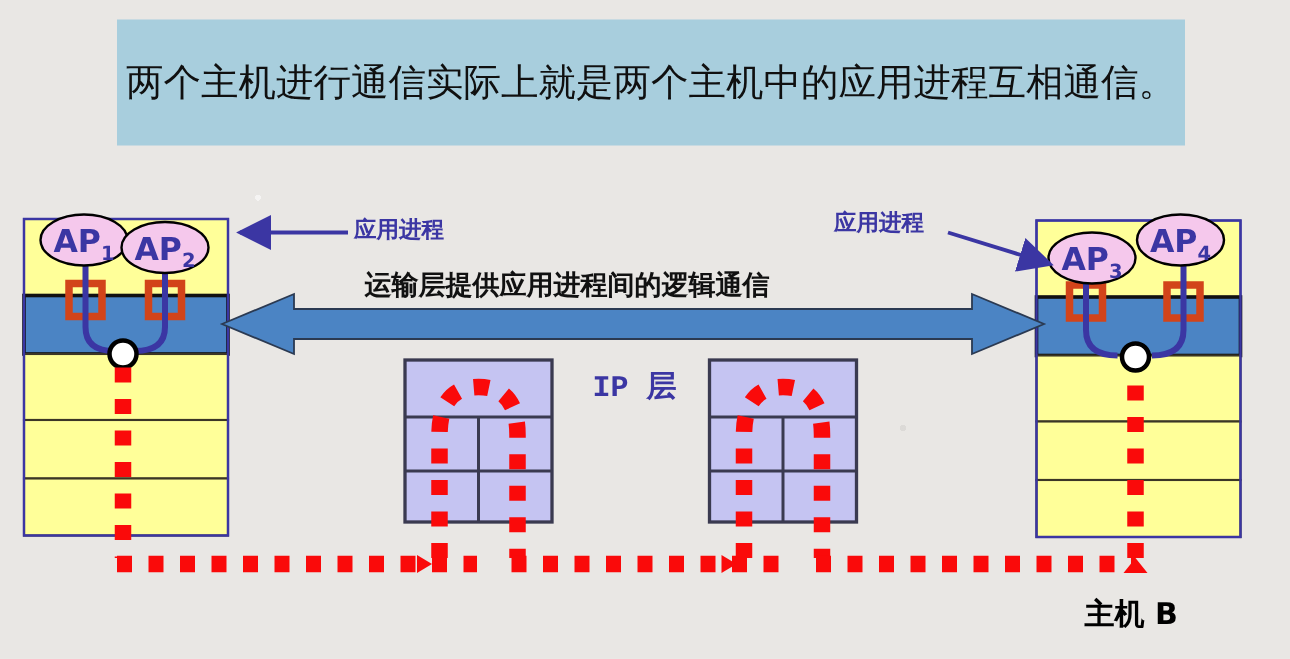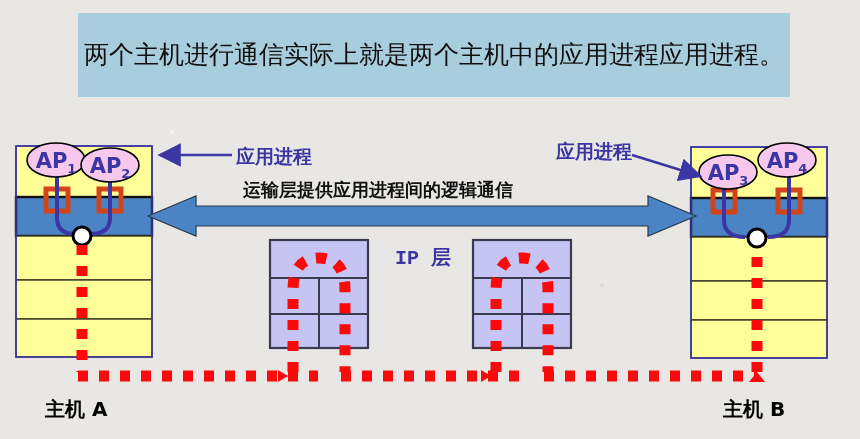--- a/index.html
+++ b/index.html
@@ -27,21 +27,21 @@
   }
   .banner .line{
     color:#101010;font-size:25px;line-height:34px;
     font-family:"DejaVu Serif","Liberation Serif",serif;
     white-space:nowrap;letter-spacing:0px;
   }
 
   
   .lbl{position:absolute;white-space:nowrap;}
   .lbl-app{
-    color:#3b36a3;font-size:19px;font-weight:bold;
+    color:#3b36a3;font-size:15px;font-weight:bold;
     font-family:"DejaVu Sans","Liberation Sans",sans-serif;
   }
   .lbl-mid{
     color:#111;font-size:18px;font-weight:bold;
     font-family:"DejaVu Sans","Liberation Sans",sans-serif;
   }
   .lbl-ip{
     color:#3b36a3;font-size:20px;font-weight:bold;
     font-family:Liberation Mono, monospace;
   }
@@ -55,21 +55,21 @@
   }
   .ap-sub{font-size:13px;}
 </style>
 </head>
 <body>
 
 <div id="stage">
 
   <div class="banner">
     <div class="line">两个主机进行通信实际上就是两个主机中的应用进程</div>
-    <div class="line">应用进程。</div>
+    <div class="line">互相通信。</div>
   </div>
 
   <svg id="svgroot" width="860" height="439">
     <defs>
       <marker id="bluearrow" markerWidth="9" markerHeight="9" refX="8" refY="4.5" orient="auto">
         <path d="M0,0 L9,4.5 L0,9 Z" fill="#3b36a3"></path>
       </marker>
     </defs>
 
     <g>
@@ -168,17 +168,16 @@
   </svg>
 
   <div class="lbl lbl-app" style="left:236px;top:144px;">应用进程</div>
 
   <div class="lbl lbl-app" style="left:556px;top:139px;">应用进程</div>
 
   <div class="lbl lbl-mid" style="left:243px;top:178px;">运输层提供应用进程间的逻辑通信</div>
 
   <div class="lbl lbl-ip" style="left:395px;top:244px;">IP 层</div>
 
-  <div class="lbl lbl-host" style="left:45px;top:396px;">主机 A</div>
 
   <div class="lbl lbl-host" style="left:723px;top:396px;">主机 B</div>
 
 </div>
 
 </body></html>

